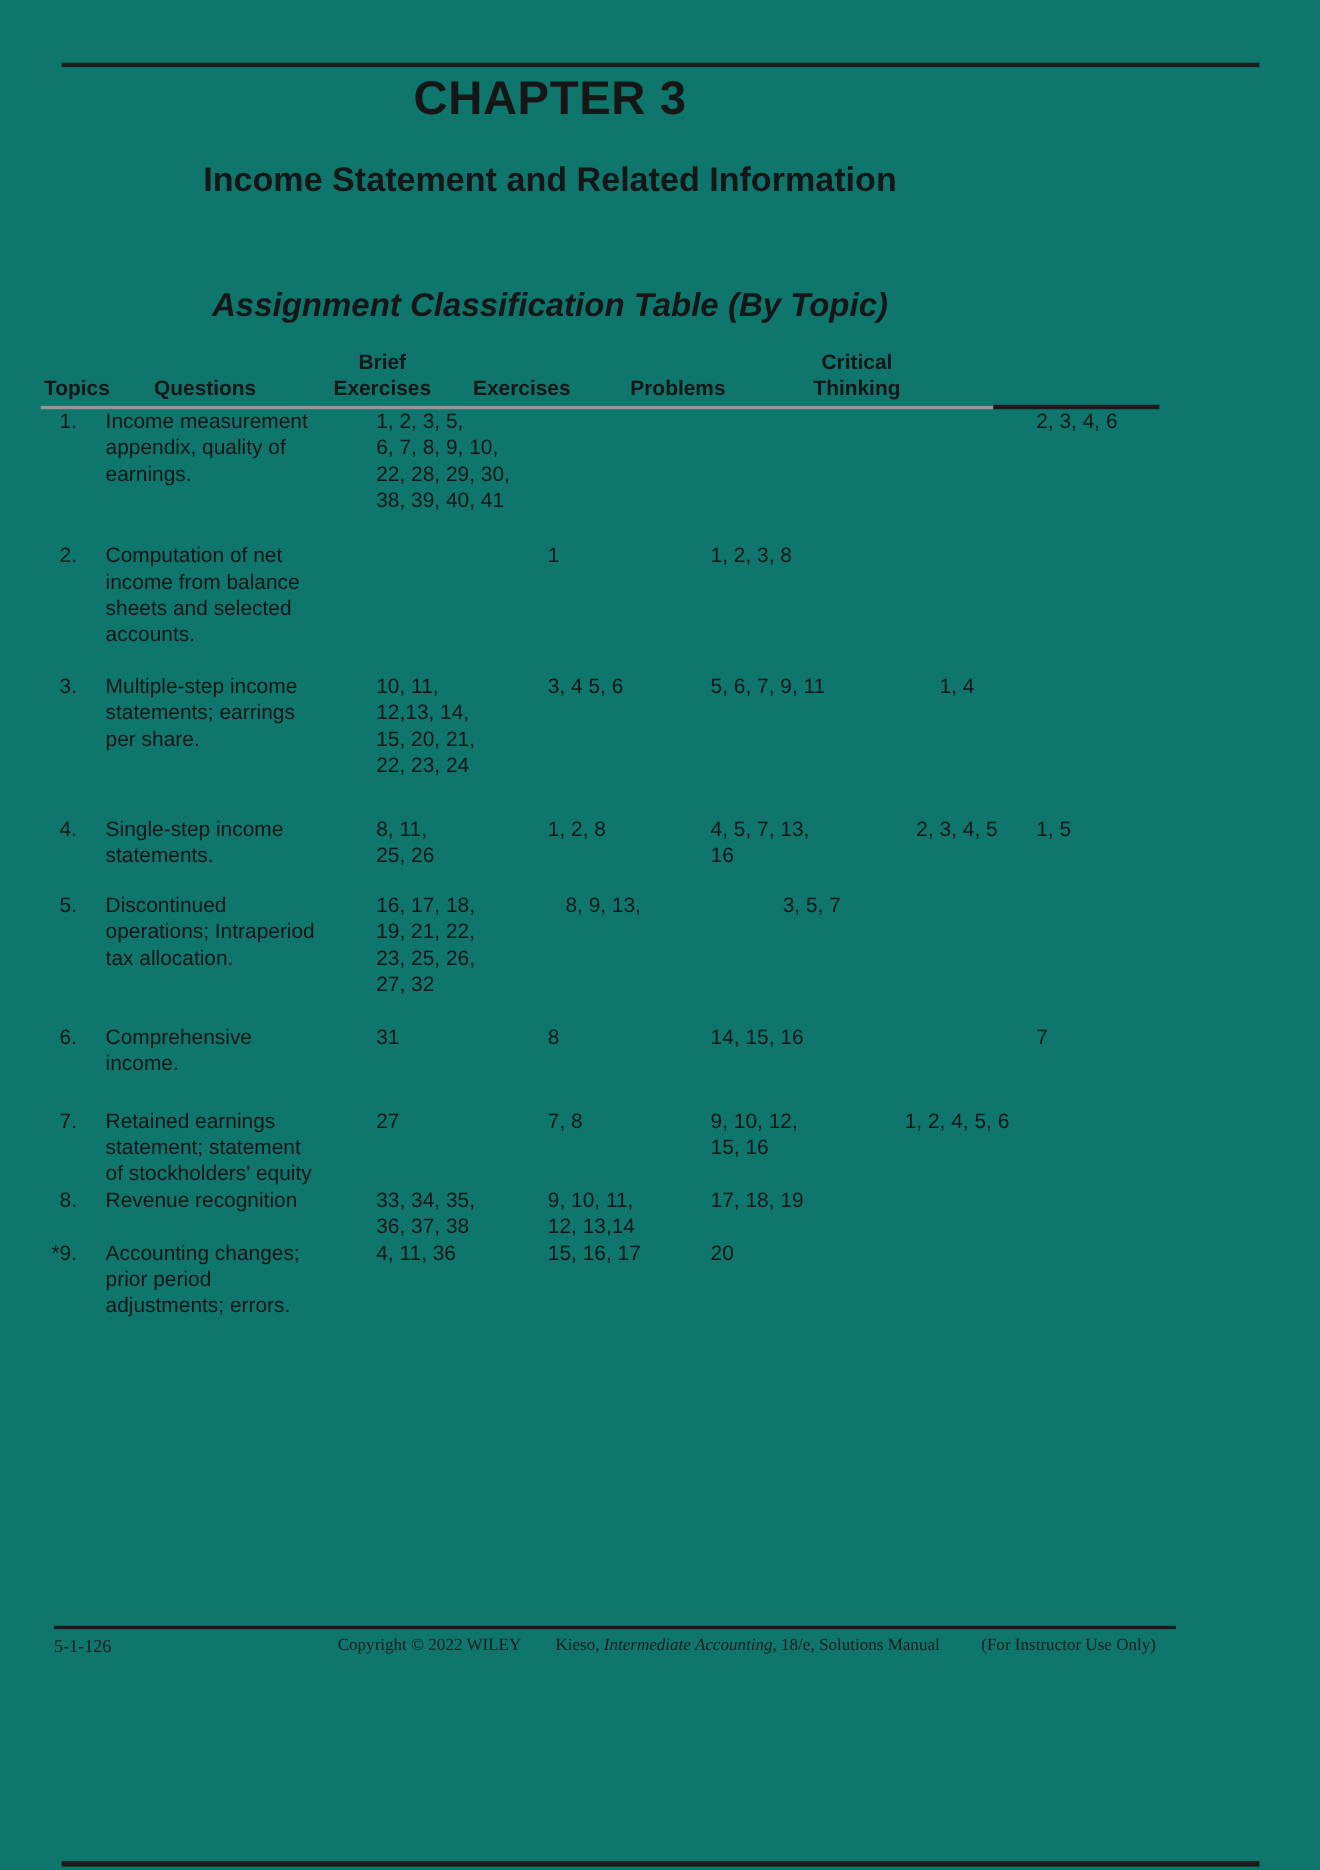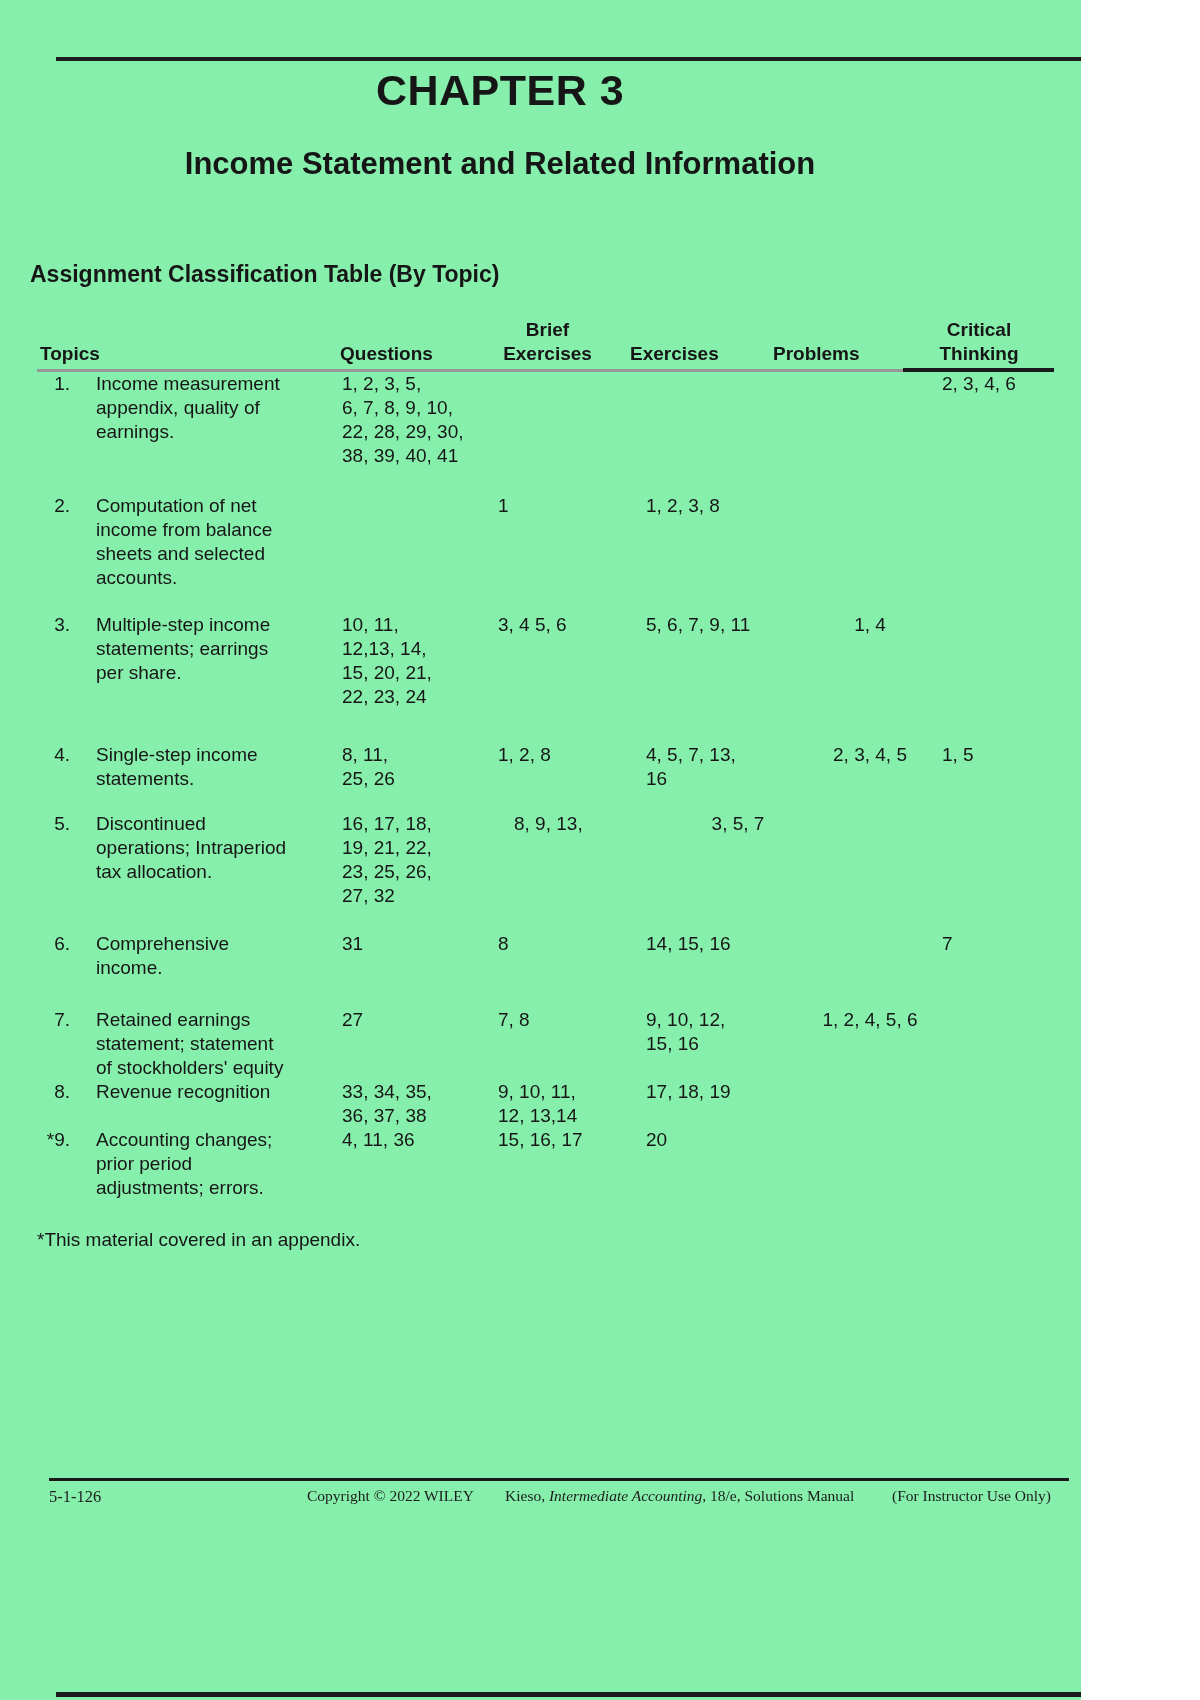--- a/index.html
+++ b/index.html
@@ -1,20 +1,20 @@
 <!DOCTYPE html>
 <html><head>
 <meta charset="utf-8">
 <style>
   html, body { margin: 0; padding: 0; background: #ffffff; }
   .page {
     position: relative;
-    width: 1081px;
+    width: 1200px;
     height: 1700px;
-    background: #86efac;
+    background: #0f766e;
     color: #161616;
     font-family: "Liberation Sans", "DejaVu Sans", sans-serif;
     overflow: hidden;
   }
   .top-rule {
     position: absolute;
     top: 57px; left: 56px;
     width: 1089px; height: 4px;
     background: #1d1d1d;
   }
@@ -32,37 +32,38 @@
     top: 146px; left: 30px; width: 940px;
     margin: 0;
     text-align: center;
     font-size: 31px;
     font-weight: bold;
   }
   .section-title {
     position: absolute;
     top: 261px; left: 30px; width: 940px;
     margin: 0;
-    text-align: left;
-    font-size: 23px;
-    font-weight: bold;
+    text-align: center;
+    font-size: 30px;
+    font-weight: bold;
+    font-style: italic;
   }
   .table {
     position: absolute;
     top: 318px; left: 0; width: 1200px;
     font-size: 19px;
     line-height: 24px;
   }
   .thead { display: flex; align-items: flex-end; }
   .hcell {
     font-weight: bold;
     white-space: pre-line;
   }
   .h-topics    { margin-left: 40px;  width: 100px; }
-  .h-questions { margin-left: 200px; width: 105px; }
+  .h-questions { width: 105px; }
   .h-brief     { margin-left: 45px;  width: 115px; text-align: center; }
   .h-exercises { margin-left: 25px;  width: 88px; }
   .h-problems  { margin-left: 55px;  width: 95px; }
   .h-critical  { margin-left: 36px;  width: 150px; text-align: center; }
   .header-rule {
     margin-left: 37px;
     margin-top: 2px;
     width: 1017px;
     height: 4px;
     display: flex;
@@ -256,21 +257,20 @@
       <div class="cell c-topic">Accounting changes;
 prior period
 adjustments; errors.</div>
       <div class="cell c-questions">4, 11, 36</div>
       <div class="cell c-brief">15, 16, 17</div>
       <div class="cell c-exercises">20</div>
       <div class="cell c-problems"></div>
       <div class="cell c-critical"></div>
     </div>
 
-    <p class="footnote">*This material covered in an appendix.</p>
   </div>
 
   <div class="footer">
     <div class="footer-rule"></div>
     <span class="footer-item f-pagenum">5-1-126</span>
     <span class="footer-item f-copyright">Copyright © 2022 WILEY</span>
     <span class="footer-item f-book"><span>Kieso, </span><span class="italic">Intermediate Accounting</span><span>, 18/e, Solutions Manual</span></span>
     <span class="footer-item f-instructor">(For Instructor Use Only)</span>
   </div>
 

